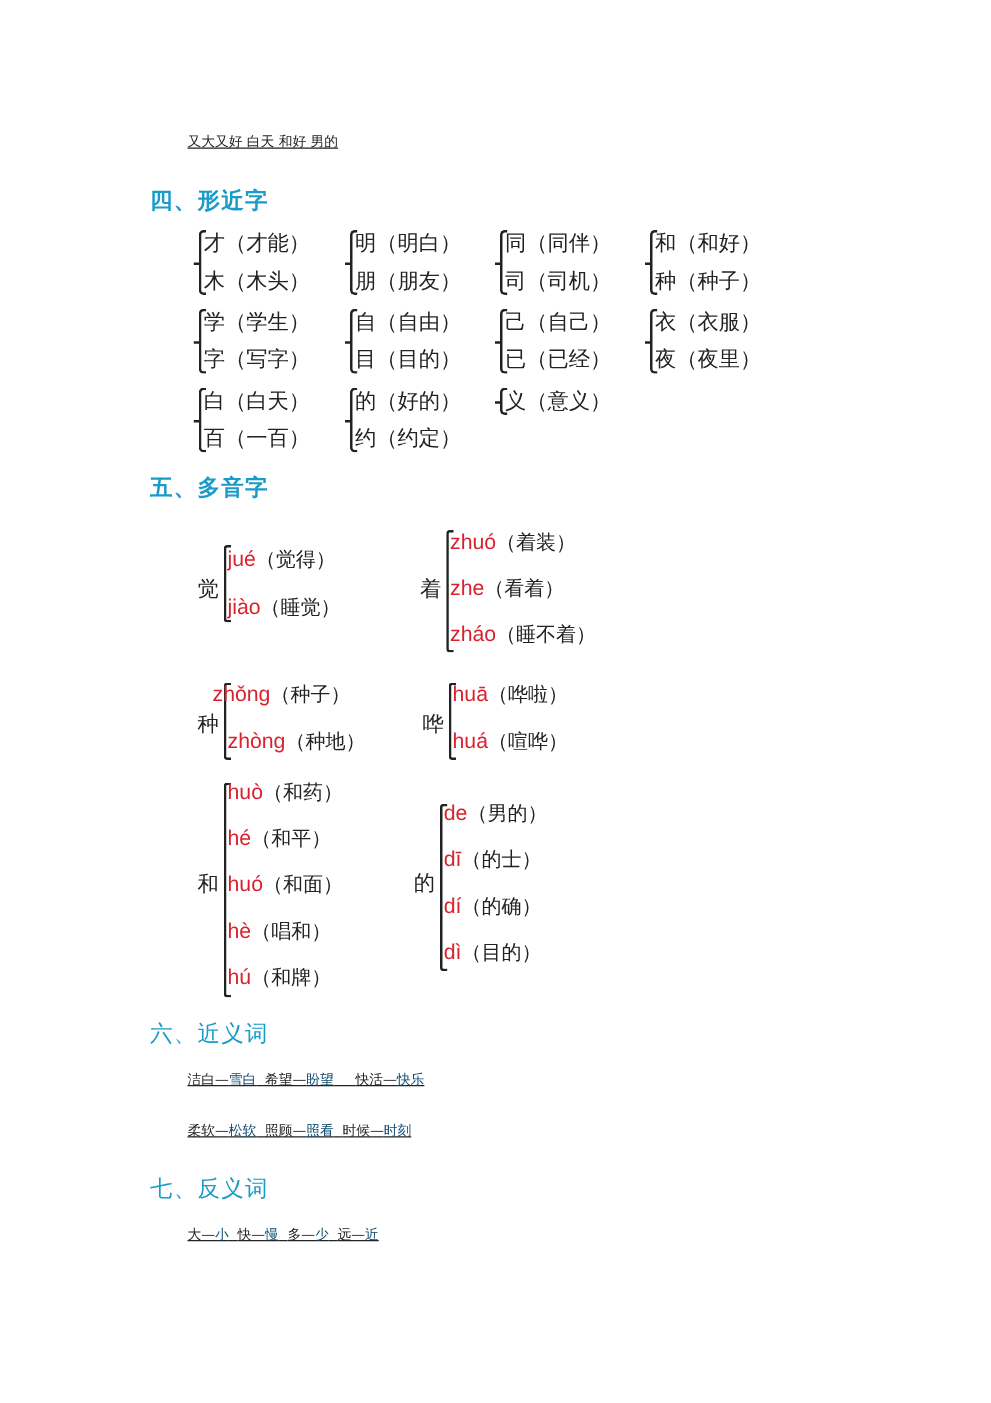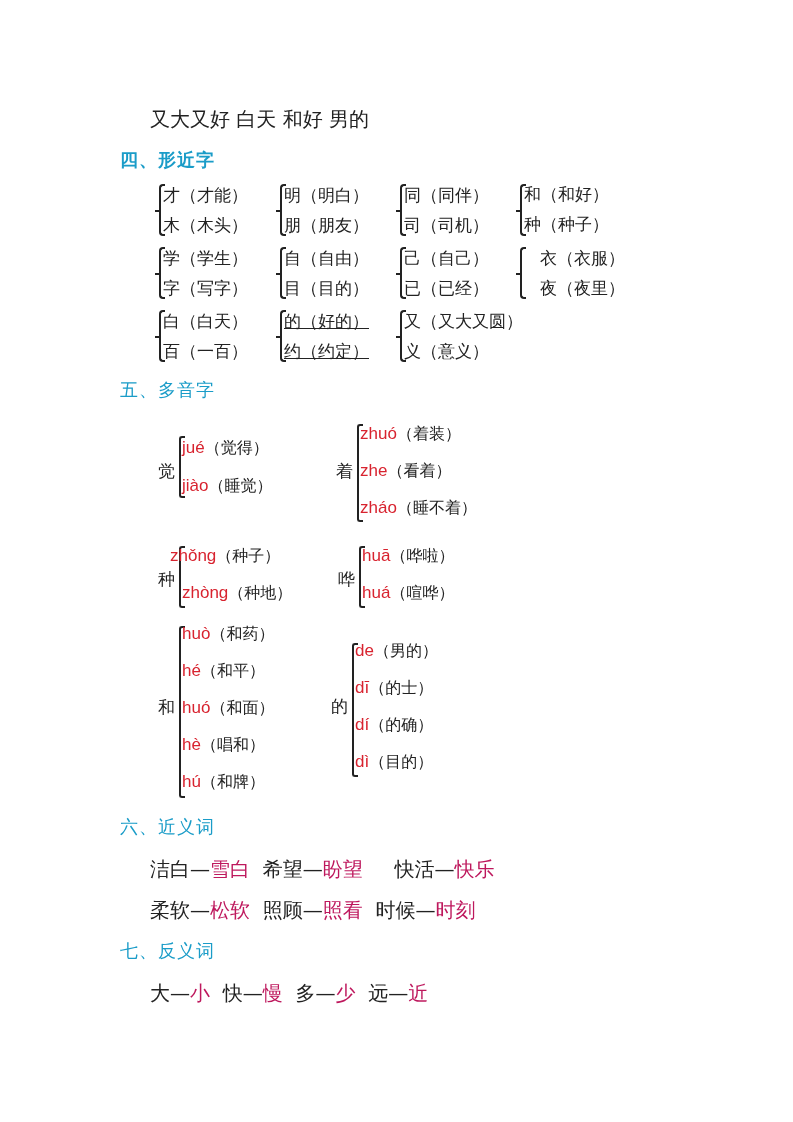--- a/index.html
+++ b/index.html
@@ -2,26 +2,26 @@
 <html><head>
   <meta charset="utf-8">
   <style>
     html, body { margin: 0; padding: 0; background: #ffffff; }
     body {
       width: 793px; height: 1122px; position: relative; overflow: hidden;
       font-family: "DejaVu Serif", "Liberation Serif", serif;
       color: #222222;
     }
     .abs { position: absolute; white-space: nowrap; }
-    .line { font-size: 20px; }
+    .line { font-size: 11px; text-decoration: underline; }
     .heading {
       font-family: "DejaVu Sans", "Liberation Sans", sans-serif;
       font-size: 18px; color: #1a9cc8; letter-spacing: 1px;
     }
-    .red { color: #be185d; }
+    .red { color: #0c4a6e; }
     .py { font-family: "Liberation Sans", "DejaVu Sans", sans-serif; font-size: 17px; color: #d8232f; }
     .brace {
       position: absolute; border-left: 2px solid #222; border-top-left-radius: 4px; border-bottom-left-radius: 4px;
     }
     .brace::before {
       content: ""; position: absolute; left: -6px; top: 50%; width: 5px; height: 2px; background: #222;
     }
     .pair { position: absolute; font-size: 17px; line-height: 30px; }
     .pair .row { white-space: nowrap; }
     .pair .brace { left: 0; top: 4px; bottom: 4px; width: 4px; border-top: 2px solid #222; border-bottom: 2px solid #222; }
@@ -55,21 +55,21 @@
         <div class="row">朋（朋友）</div>
       </div>
     </div>
   <div class="pair" style="left:400px; top:180px;">
       <div class="brace"></div>
       <div class="rows">
         <div class="row">同（同伴）</div>
         <div class="row">司（司机）</div>
       </div>
     </div>
-  <div class="pair" style="left:520px; top:180px;font-family:Liberation Serif, serif;">
+  <div class="pair" style="left:520px; top:180px;">
       <div class="brace"></div>
       <div class="rows">
         <div class="row">和（和好）</div>
         <div class="row">种（种子）</div>
       </div>
     </div>
 
   <div class="pair" style="left:159px; top:243px;">
       <div class="brace"></div>
       <div class="rows">
@@ -84,52 +84,51 @@
         <div class="row">目（目的）</div>
       </div>
     </div>
   <div class="pair" style="left:400px; top:243px;">
       <div class="brace"></div>
       <div class="rows">
         <div class="row">己（自己）</div>
         <div class="row">已（已经）</div>
       </div>
     </div>
-  <div class="pair" style="left:520px; top:243px;padding-left:16px;">
+  <div class="pair" style="left:520px; top:243px;">
       <div class="brace"></div>
       <div class="rows">
         <div class="row">衣（衣服）</div>
         <div class="row">夜（夜里）</div>
       </div>
     </div>
 
   <div class="pair" style="left:159px; top:306px;">
       <div class="brace"></div>
       <div class="rows">
         <div class="row">白（白天）</div>
         <div class="row">百（一百）</div>
       </div>
     </div>
-  <div class="pair" style="left:280px; top:306px;text-decoration:underline;">
+  <div class="pair" style="left:280px; top:306px;">
       <div class="brace"></div>
       <div class="rows">
         <div class="row">的（好的）</div>
         <div class="row">约（约定）</div>
       </div>
     </div>
   <div class="pair" style="left:400px; top:306px;">
       <div class="brace"></div>
       <div class="rows">
-        <div class="row">又（又大又圆）</div>
         <div class="row">义（意义）</div>
       </div>
     </div>
 </div>
 
-<div class="abs heading" style="left:120px; top:378px;">五、多音字</div>
+<div class="abs heading" style="left:120px; top:378px;font-weight:bold;">五、多音字</div>
 
 <div class="multi" style="left:158px; top:434px;">
   <div class="head" style="left:0; top:26px;">觉</div>
   <div class="mbrace" style="left:21px; top:2px; height:58px;"></div>
   <div class="opt" style="left:24px; top:4px;"><span class="py">jué</span><span class="gloss">（觉得）</span></div>
   <div class="opt" style="left:24px; top:42px;"><span class="py">jiào</span><span class="gloss">（睡觉）</span></div>
 </div>
 
 <div class="multi" style="left:336px; top:422px;">
   <div class="head" style="left:0; top:38px;">着</div>

